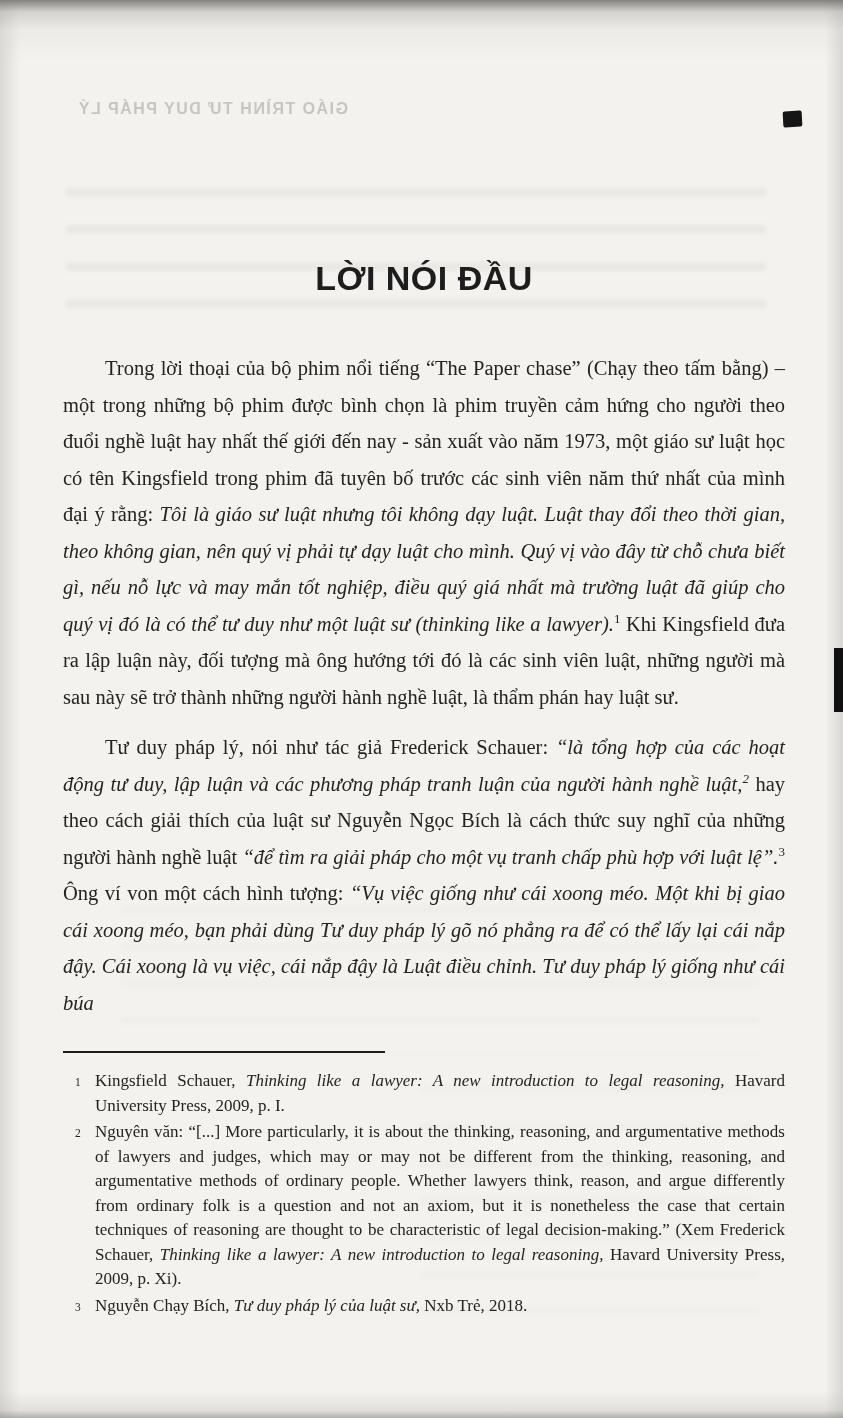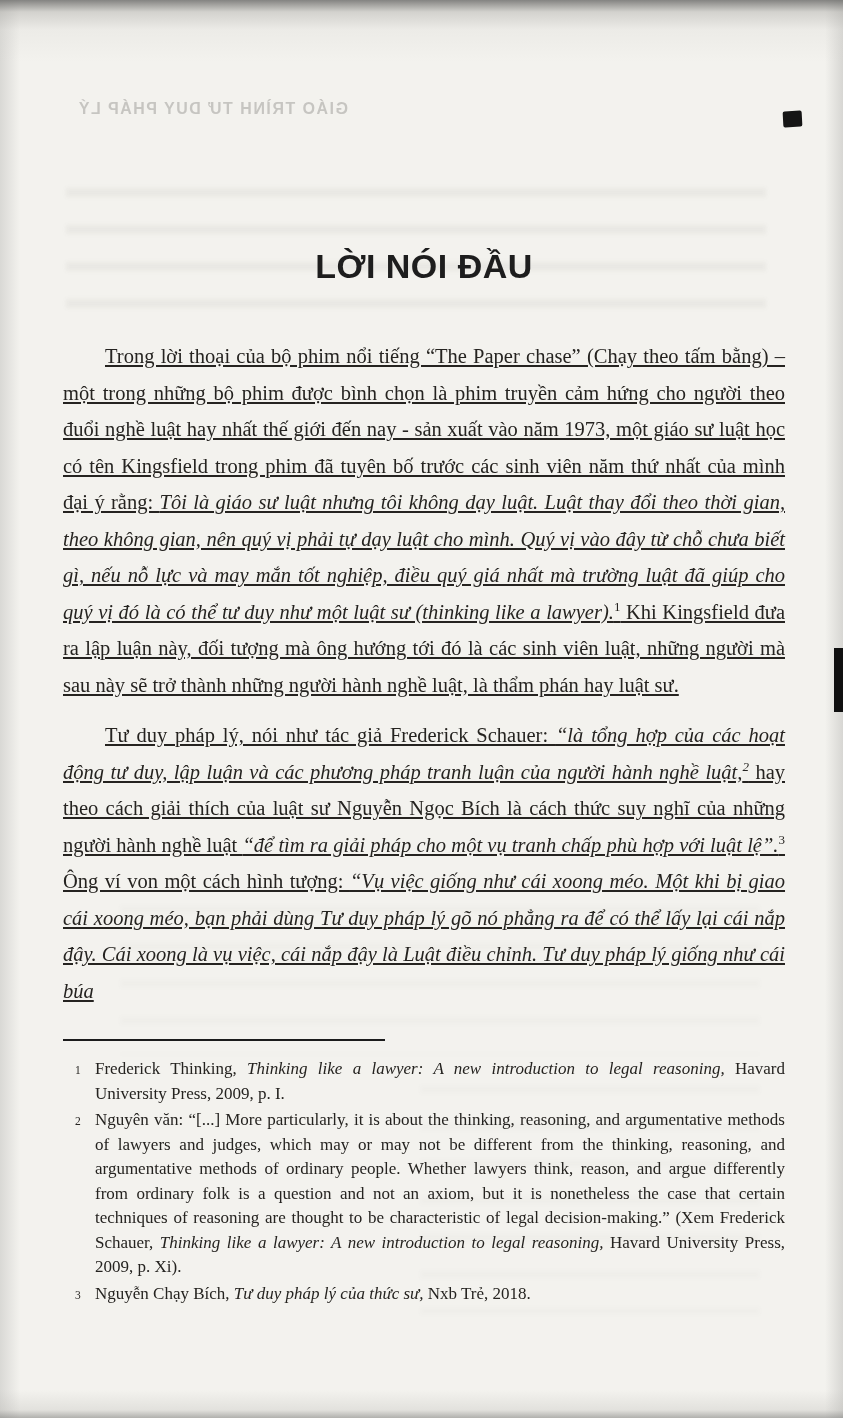--- a/index.html
+++ b/index.html
@@ -9,34 +9,33 @@
     margin:0 auto;
     overflow:hidden;
     font-family:"Liberation Serif", serif;
     background:
       linear-gradient(180deg, rgba(112,112,110,0.85) 0px, rgba(172,171,167,0.45) 12px, rgba(212,211,207,0.22) 30px, rgba(243,242,238,0) 62px),
       linear-gradient(0deg, rgba(122,122,120,0.55) 0px, rgba(182,181,177,0.28) 8px, rgba(243,242,238,0) 28px),
       linear-gradient(90deg, rgba(150,150,148,0.28) 0px, rgba(243,242,238,0) 20px),
       linear-gradient(270deg, rgba(150,150,148,0.30) 0px, rgba(243,242,238,0) 18px),
       #f3f2ee;
   }
-  .content { position:absolute; left:63px; right:58px; top:4px; color:#252320; }
+  .content { position:absolute; left:63px; right:58px; top:16px; color:#252320; }
   .page-title {
     margin:240px 0 50px;
     text-align:center;
     font:700 34px/44px "Liberation Sans", sans-serif;
     letter-spacing:0.5px;
     color:#1d1d1d;
   }
   .para {
     margin:0 0 14px;
     text-indent:42px;
     font-size:20.5px; line-height:36.5px;
     text-align:justify;
-    text-decoration:underline;
   }
   .it { font-style:italic; }
   sup.fnref { font-size:13px; line-height:0; vertical-align:super; }
   .fn-rule { width:322px; height:2px; background:#1c1c1c; margin:30px 0 16px; }
   .footnote {
     position:relative;
     padding-left:32px;
     font-size:17px; line-height:24.5px;
     text-align:justify;
     margin:0 0 2px;
@@ -88,19 +87,19 @@
     <h1 class="page-title">LỜI NÓI ĐẦU</h1>
 
     <div>
         <p class="para"><span>Trong lời thoại của bộ phim nổi tiếng “The Paper chase” (Chạy theo tấm bằng) – một trong những bộ phim được bình chọn là phim truyền cảm hứng cho người theo đuổi nghề luật hay nhất thế giới đến nay - sản xuất vào năm 1973, một giáo sư luật học có tên Kingsfield trong phim đã tuyên bố trước các sinh viên năm thứ nhất của mình đại ý rằng: </span><span class="it">Tôi là giáo sư luật nhưng tôi không dạy luật. Luật thay đổi theo thời gian, theo không gian, nên quý vị phải tự dạy luật cho mình. Quý vị vào đây từ chỗ chưa biết gì, nếu nỗ lực và may mắn tốt nghiệp, điều quý giá nhất mà trường luật đã giúp cho quý vị đó là có thể tư duy như một luật sư (thinking like a lawyer).</span><sup class="fnref">1</sup><span> Khi Kingsfield đưa ra lập luận này, đối tượng mà ông hướng tới đó là các sinh viên luật, những người mà sau này sẽ trở thành những người hành nghề luật, là thẩm phán hay luật sư.</span></p>
         <p class="para"><span>Tư duy pháp lý, nói như tác giả Frederick Schauer: </span><span class="it">“là tổng hợp của các hoạt động tư duy, lập luận và các phương pháp tranh luận của người hành nghề luật,</span><sup class="fnref it">2</sup><span> hay theo cách giải thích của luật sư Nguyễn Ngọc Bích là cách thức suy nghĩ của những người hành nghề luật </span><span class="it">“để tìm ra giải pháp cho một vụ tranh chấp phù hợp với luật lệ”.</span><sup class="fnref">3</sup><span> Ông ví von một cách hình tượng: </span><span class="it">“Vụ việc giống như cái xoong méo. Một khi bị giao cái xoong méo, bạn phải dùng Tư duy pháp lý gõ nó phẳng ra để có thể lấy lại cái nắp đậy. Cái xoong là vụ việc, cái nắp đậy là Luật điều chỉnh. Tư duy pháp lý giống như cái búa</span></p>
       </div>
 
     <div class="fn-rule"></div>
 
     <div>
-        <div class="footnote"><span class="fn-num">1</span><span>Frederick Thinking, </span><span class="it">Thinking like a lawyer: A new introduction to legal reasoning,</span><span> Havard University Press, 2009, p. I.</span></div>
+        <div class="footnote"><span class="fn-num">1</span><span>Kingsfield Schauer, </span><span class="it">Thinking like a lawyer: A new introduction to legal reasoning,</span><span> Havard University Press, 2009, p. I.</span></div>
         <div class="footnote"><span class="fn-num">2</span><span>Nguyên văn: “[...] More particularly, it is about the thinking, reasoning, and argumentative methods of lawyers and judges, which may or may not be different from the thinking, reasoning, and argumentative methods of ordinary people. Whether lawyers think, reason, and argue differently from ordinary folk is a question and not an axiom, but it is nonetheless the case that certain techniques of reasoning are thought to be characteristic of legal decision-making.” (Xem Frederick Schauer, </span><span class="it">Thinking like a lawyer: A new introduction to legal reasoning,</span><span> Havard University Press, 2009, p. Xi).</span></div>
-        <div class="footnote"><span class="fn-num">3</span><span>Nguyễn Chạy Bích, </span><span class="it">Tư duy pháp lý của thức sư,</span><span> Nxb Trẻ, 2018.</span></div>
+        <div class="footnote"><span class="fn-num">3</span><span>Nguyễn Chạy Bích, </span><span class="it">Tư duy pháp lý của luật sư,</span><span> Nxb Trẻ, 2018.</span></div>
       </div>
   </div>
 
 </div>
 
 </body></html>

